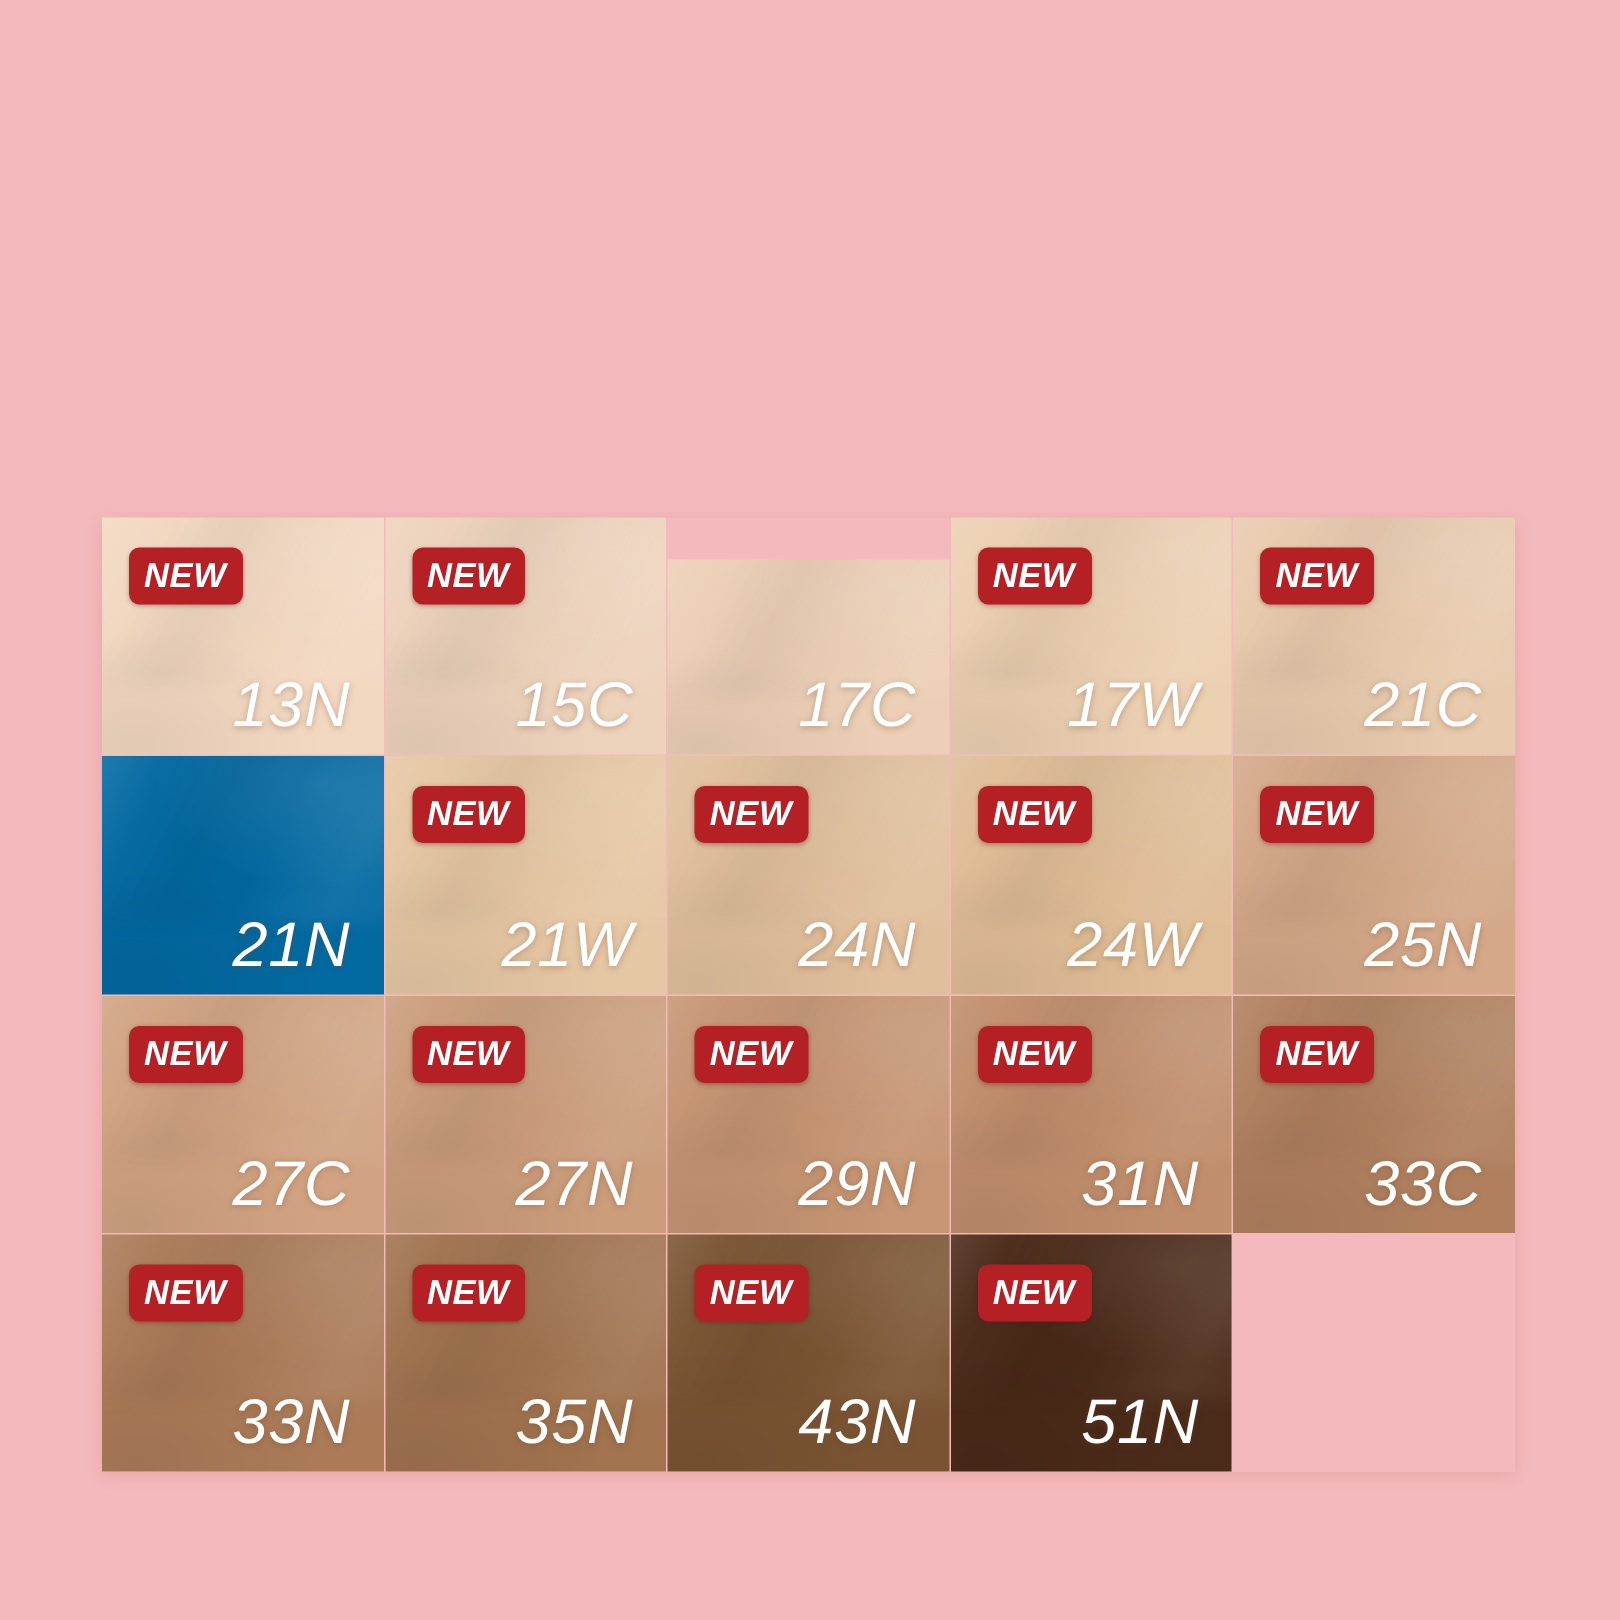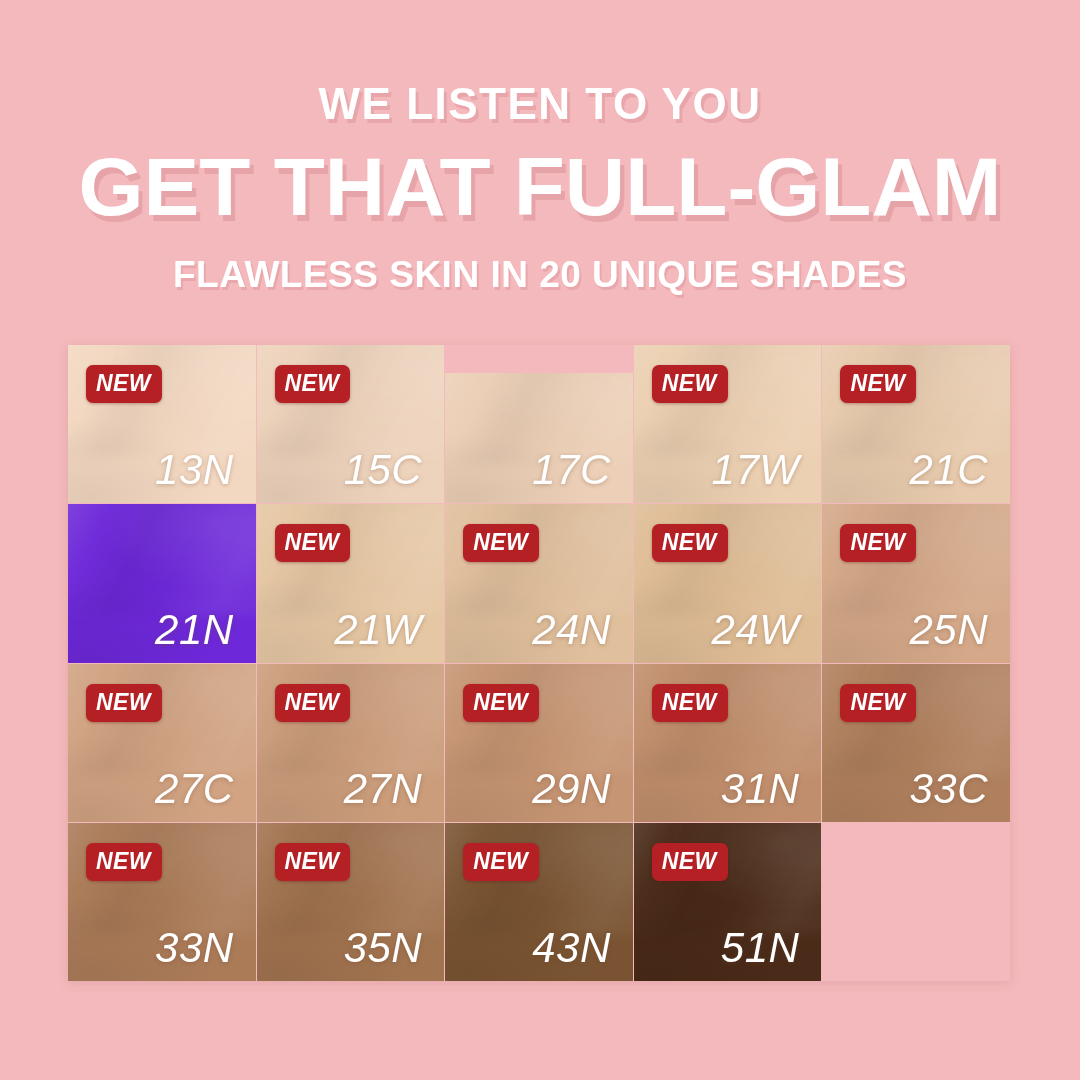--- a/index.html
+++ b/index.html
@@ -152,25 +152,20 @@
     letter-spacing: 0.5px;
     z-index: 3;
     text-shadow: 0 1px 4px rgba(110,70,45,0.35);
   }
 </style>
 </head>
 <body>
 
 <div id="page">
 
-  <div class="header">
-    <div class="eyebrow">WE LISTEN TO YOU</div>
-    <div class="headline">GET THAT FULL-GLAM</div>
-    <div class="subhead">FLAWLESS SKIN IN 20 UNIQUE SHADES</div>
-  </div>
 
   <div class="grid" id="swatch-grid">
       <div class="swatch" style="background: rgb(243, 216, 193);">
         <div class="badge" style="background: rgb(181, 32, 37); color: rgb(255, 255, 255);">NEW</div>
         <div class="shade-code">13N</div>
       </div>
       <div class="swatch" style="background: rgb(238, 211, 188);">
         <div class="badge" style="background: rgb(181, 32, 37); color: rgb(255, 255, 255);">NEW</div>
         <div class="shade-code">15C</div>
       </div>
@@ -178,21 +173,21 @@
         <div class="shade-code">17C</div>
       </div>
       <div class="swatch" style="background: rgb(236, 208, 178);">
         <div class="badge" style="background: rgb(181, 32, 37); color: rgb(255, 255, 255);">NEW</div>
         <div class="shade-code">17W</div>
       </div>
       <div class="swatch" style="background: rgb(232, 203, 174);">
         <div class="badge" style="background: rgb(181, 32, 37); color: rgb(255, 255, 255);">NEW</div>
         <div class="shade-code">21C</div>
       </div>
-      <div class="swatch" style="background: #6d28d9;">
+      <div class="swatch" style="background: #0369a1;">
         <div class="shade-code">21N</div>
       </div>
       <div class="swatch" style="background: rgb(230, 199, 164);">
         <div class="badge" style="background: rgb(181, 32, 37); color: rgb(255, 255, 255);">NEW</div>
         <div class="shade-code">21W</div>
       </div>
       <div class="swatch" style="background: rgb(224, 191, 156);">
         <div class="badge" style="background: rgb(181, 32, 37); color: rgb(255, 255, 255);">NEW</div>
         <div class="shade-code">24N</div>
       </div>

